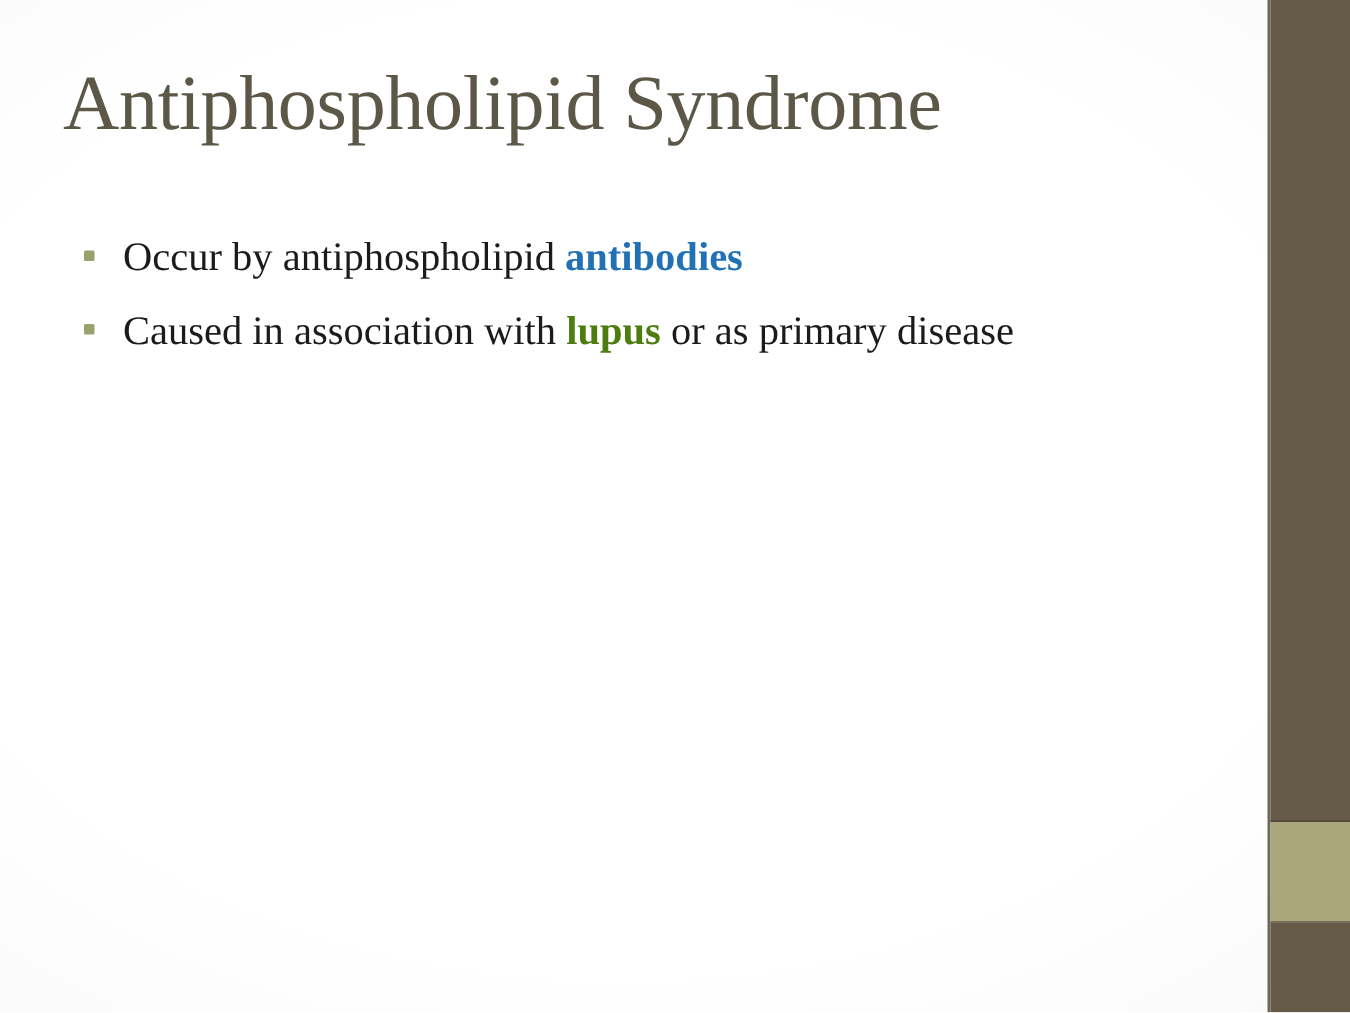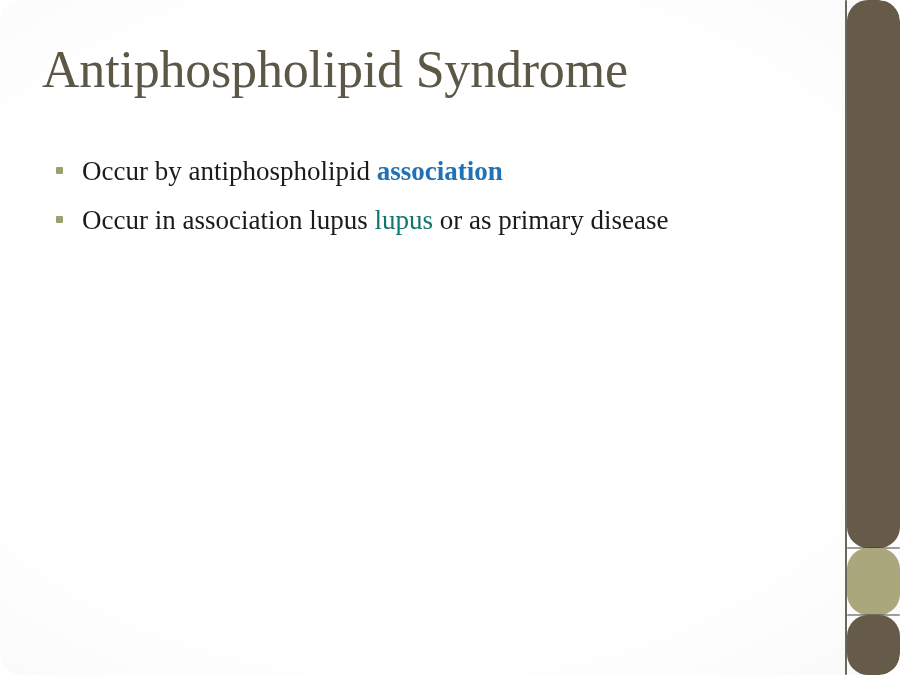--- a/index.html
+++ b/index.html
@@ -1,16 +1,16 @@
 <!DOCTYPE html>
 <html><head>
 <meta charset="utf-8">
 <title>Antiphospholipid Syndrome</title>
 <style>
-  * { margin:0; padding:0; box-sizing:border-box;border-radius:21px; }
+  * { margin:0; padding:0; box-sizing:border-box; }
 
   html, body {
     width:900px; height:675px;
     overflow:hidden;
     background:#ffffff;
   }
 
   #slide {
     position:relative;
     width:900px; height:675px;
@@ -78,21 +78,21 @@
   .bullet-marker {
     position:absolute;
     left:6px;
     top:12px;
     width:7px;
     height:7px;
     background:#9aa06e;
     border-radius:1px;
   }
   .em-blue   { color:#2271b5; font-weight:700; }
-  .em-red    { color:#0f766e; font-weight:400; }
+  .em-red    { color:#4d7c0f; font-weight:700; }
 
   
   #side-decoration {
     position:absolute;
     right:0; top:0;
     width:55px; height:675px;
     z-index:3;
   }
   #side-edge-line {
     position:absolute;
@@ -122,26 +122,26 @@
   <div id="slide-body">
 
     <div id="title-block">
       <h1 id="page-title">Antiphospholipid Syndrome</h1>
     </div>
 
     <ul id="bullet-list">
 
       <li class="bullet-item">
         <span class="bullet-marker"></span>
-        <span>Occur by antiphospholipid </span><span class="em-blue">association</span><span></span>
+        <span>Occur by antiphospholipid </span><span class="em-blue">antibodies</span><span></span>
       </li>
 
       <li class="bullet-item">
         <span class="bullet-marker"></span>
-        <span>Occur in association lupus </span><span class="em-red">lupus</span><span> or as primary disease</span>
+        <span>Caused in association with </span><span class="em-red">lupus</span><span> or as primary disease</span>
       </li>
 
     </ul>
 
   </div>
 
   <div id="side-decoration">
     <div id="side-edge-line"></div>
     <div id="side-band-top" class="side-band"></div>
     <div id="band-sep-1" class="band-sep"></div>

